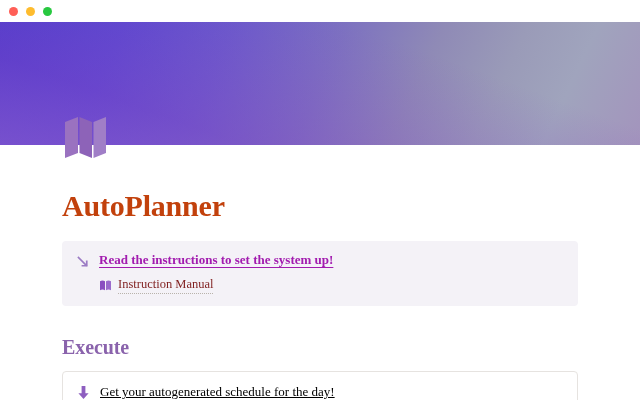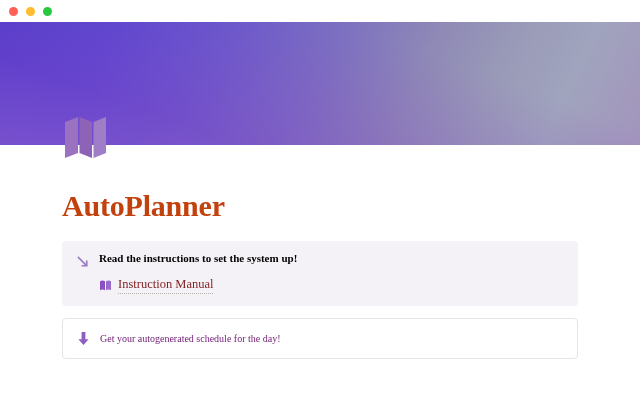--- a/index.html
+++ b/index.html
@@ -104,23 +104,24 @@
     align-items: flex-start;
     gap: 9px;
   }
   .arrow-dr {
     flex: 0 0 auto;
     width: 14px;
     height: 16px;
     margin-top: 2px;
   }
   .callout-heading {
-    font-size: 11px;
+    font-size: 13px;
     font-weight: bold;
-    color: #000000;
+    color: #a21caf;
+    text-decoration: underline;
     text-underline-offset: 2.5px;
     text-decoration-thickness: 1px;
     line-height: 1.25;
   }
   .callout-sub {
     display: flex;
     align-items: center;
     gap: 6px;
     margin-top: 7px;
     margin-left: 23px;
@@ -164,23 +165,24 @@
     align-items: center;
     gap: 10px;
   }
   .arrow-down {
     flex: 0 0 auto;
     width: 13px;
     height: 15px;
     line-height: 0;
   }
   .exec-text {
-    font-size: 10px;
-    color: #701a75;
+    font-size: 13px;
+    color: #000000;
     line-height: 1.3;
+    text-decoration: underline;
   }
 </style>
 </head>
 <body>
 
 <div class="window-chrome">
   <div class="traffic-lights">
     <span class="dot dot-close"></span>
     <span class="dot dot-min"></span>
     <span class="dot dot-max"></span>
@@ -215,20 +217,21 @@
       <span class="book-icon">
         <svg width="13" height="13" viewBox="0 0 13 13" xmlns="http://www.w3.org/2000/svg" aria-hidden="true">
           <path d="M1 2.2 C2.6 1.3 4.4 1.3 6 2.2 L6 11.2 C4.4 10.3 2.6 10.3 1 11.2 Z" fill="#8a4fc0"></path>
           <path d="M7 2.2 C8.6 1.3 10.4 1.3 12 2.2 L12 11.2 C10.4 10.3 8.6 10.3 7 11.2 Z" fill="#9b6bcc"></path>
         </svg>
       </span>
       <span class="link-text">Instruction Manual</span>
     </div>
   </div>
 
+  <h2 class="section-heading">Execute</h2>
 
   <div class="exec-box">
     <div class="exec-row">
       <span class="arrow-down">
         <svg width="13" height="15" viewBox="0 0 13 15" xmlns="http://www.w3.org/2000/svg" aria-hidden="true">
           <path d="M4.6 1 L8.4 1 L8.4 8.2 L11.6 8.2 L6.5 14 L1.4 8.2 L4.6 8.2 Z" fill="#8e5fc0"></path>
         </svg>
       </span>
       <span class="exec-text">Get your autogenerated schedule for the day!</span>
     </div>

